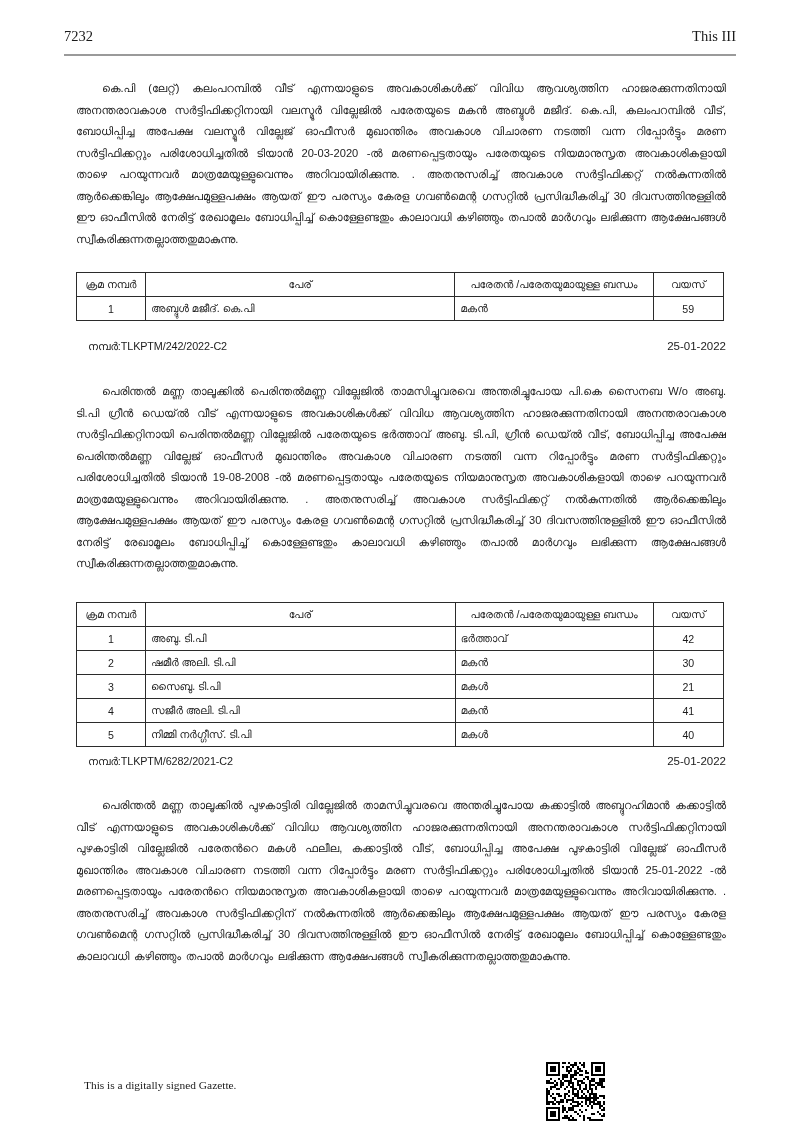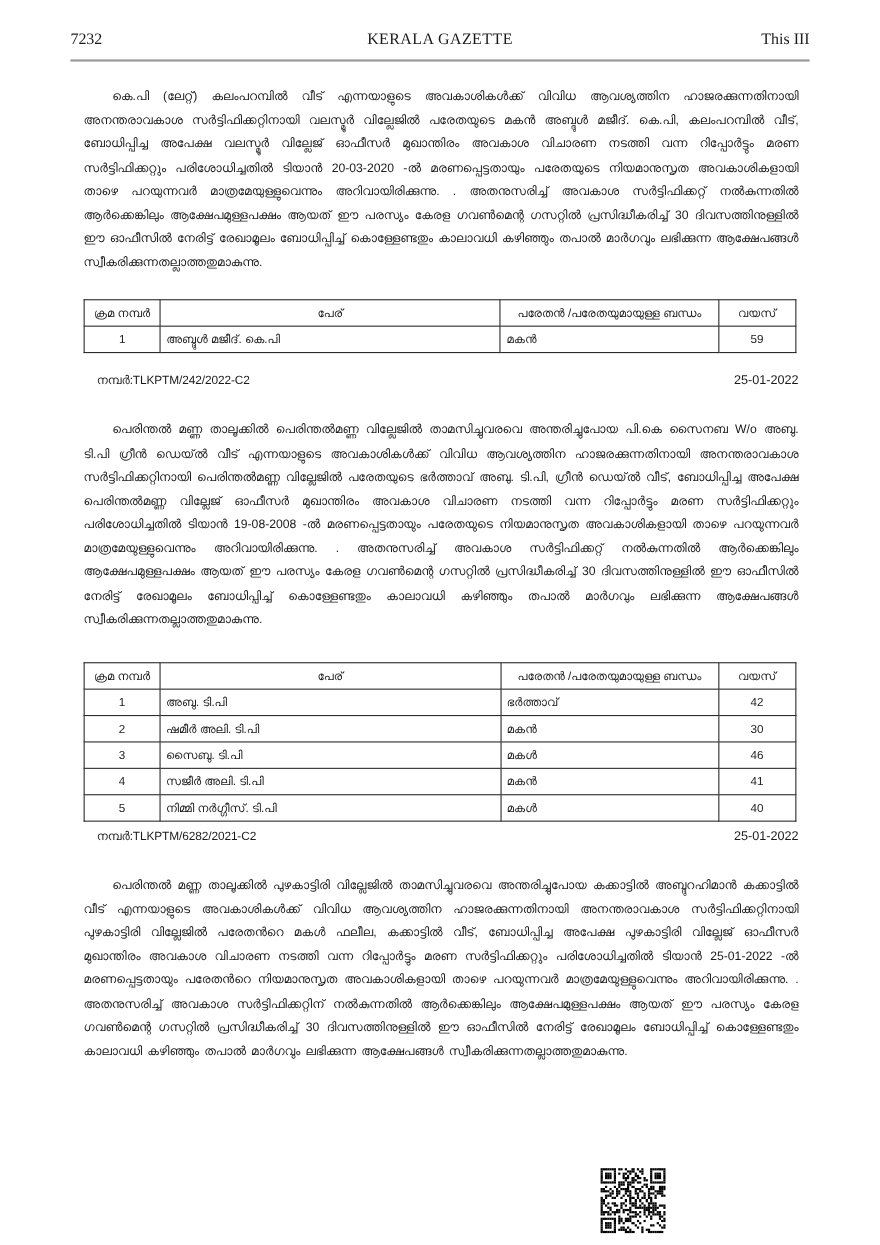--- a/index.html
+++ b/index.html
@@ -130,21 +130,20 @@
   }
   .qr i { display: block; background: #000000; }
 </style>
 </head>
 <body>
 
 <div class="page">
 
   <div class="header">
     <span class="hdr-left">7232</span>
-    <span class="hdr-center">KERALA GAZETTE</span>
     <span class="hdr-right">This III</span>
   </div>
   <div class="header-rule"></div>
 
   <div class="para" style="top:78px;"><span class="indent"></span><span>കെ.പി (ലേറ്റ്) കലംപറമ്പിൽ വീട് എന്നയാളുടെ  അവകാശികൾക്ക്  വിവിധ ആവശ്യത്തിന  ഹാജരക്കുന്നതിനായി അനന്തരാവകാശ സർട്ടിഫിക്കറ്റിനായി   വലസ്മൂർ വില്ലേജിൽ   പരേതയുടെ മകൻ അബ്ദുൾ മജീദ്. കെ.പി, കലംപറമ്പിൽ വീട്, ബോധിപ്പിച്ച അപേക്ഷ   വലസ്മൂർ വില്ലേജ് ഓഫീസർ   മുഖാന്തിരം   അവകാശ വിചാരണ നടത്തി വന്ന റിപ്പോർട്ടും മരണ സർട്ടിഫിക്കറ്റും പരിശോധിച്ചതിൽ ടിയാൻ    20-03-2020 -ൽ മരണപ്പെട്ടതായും പരേതയുടെ നിയമാനുസൃത അവകാശികളായി താഴെ പറയുന്നവർ മാത്രമേയുള്ളുവെന്നും  അറിവായിരിക്കുന്നു.  .  അതനുസരിച്ച് അവകാശ സർട്ടിഫിക്കറ്റ് നൽകുന്നതിൽ ആർക്കെങ്കിലും  ആക്ഷേപമുള്ളപക്ഷം  ആയത്   ഈ പരസ്യം  കേരള ഗവൺമെന്റ   ഗസറ്റിൽ പ്രസിദ്ധീകരിച്ച് 30 ദിവസത്തിനുള്ളിൽ ഈ  ഓഫീസിൽ  നേരിട്ട് രേഖാമൂലം ബോധിപ്പിച്ച് കൊള്ളേണ്ടതും  കാലാവധി കഴിഞ്ഞും തപാൽ മാർഗവും ലഭിക്കുന്ന ആക്ഷേപങ്ങൾ സ്വീകരിക്കുന്നതല്ലാത്തതുമാകുന്നു.</span></div>
 
   <table class="gz" style="top:272px;">
     <thead>
       <tr>
         <th class="col-sl">ക്രമ നമ്പർ</th>
@@ -189,21 +188,21 @@
       <tr>
         <td class="col-sl">2</td>
         <td class="col-name">ഷമീർ അലി. ടി.പി</td>
         <td class="col-rel">മകൻ</td>
         <td class="col-age">30</td>
       </tr>
       <tr>
         <td class="col-sl">3</td>
         <td class="col-name">സൈബു. ടി.പി</td>
         <td class="col-rel">മകൾ</td>
-        <td class="col-age">46</td>
+        <td class="col-age">21</td>
       </tr>
       <tr>
         <td class="col-sl">4</td>
         <td class="col-name">സജീർ അലി. ടി.പി</td>
         <td class="col-rel">മകൻ</td>
         <td class="col-age">41</td>
       </tr>
       <tr>
         <td class="col-sl">5</td>
         <td class="col-name">നിമ്മി നർഗ്ഗീസ്. ടി.പി</td>
@@ -214,20 +213,21 @@
   </table>
 
   <div class="refline" style="top:755px;">
     <span class="refno">നമ്പർ:TLKPTM/6282/2021-C2</span>
     <span class="refdate">25-01-2022</span>
   </div>
 
   <div class="para" style="top:795px;"><span class="indent"></span><span>പെരിന്തൽ മണ്ണ താലൂക്കിൽ   പുഴകാട്ടിരി വില്ലേജിൽ   താമസിച്ചുവരവെ അന്തരിച്ചുപോയ  കക്കാട്ടിൽ അബ്ദുറഹിമാൻ കക്കാട്ടിൽ വീട് എന്നയാളുടെ  അവകാശികൾക്ക്  വിവിധ ആവശ്യത്തിന  ഹാജരക്കുന്നതിനായി   അനന്തരാവകാശ സർട്ടിഫിക്കറ്റിനായി   പുഴകാട്ടിരി വില്ലേജിൽ   പരേതൻറെ മകൾ ഫലീല, കക്കാട്ടിൽ വീട്, ബോധിപ്പിച്ച അപേക്ഷ   പുഴകാട്ടിരി വില്ലേജ് ഓഫീസർ   മുഖാന്തിരം   അവകാശ വിചാരണ നടത്തി വന്ന റിപ്പോർട്ടും മരണ സർട്ടിഫിക്കറ്റും പരിശോധിച്ചതിൽ ടിയാൻ    25-01-2022 -ൽ മരണപ്പെട്ടതായും പരേതൻറെ നിയമാനുസൃത അവകാശികളായി താഴെ പറയുന്നവർ മാത്രമേയുള്ളുവെന്നും  അറിവായിരിക്കുന്നു.  .  അതനുസരിച്ച് അവകാശ സർട്ടിഫിക്കറ്റിന് നൽകുന്നതിൽ ആർക്കെങ്കിലും ആക്ഷേപമുള്ളപക്ഷം ആയത്  ഈ പരസ്യം  കേരള ഗവൺമെന്റ  ഗസറ്റിൽ പ്രസിദ്ധീകരിച്ച് 30 ദിവസത്തിനുള്ളിൽ ഈ ഓഫീസിൽ  നേരിട്ട് രേഖാമൂലം ബോധിപ്പിച്ച് കൊള്ളേണ്ടതും  കാലാവധി കഴിഞ്ഞും തപാൽ മാർഗവും ലഭിക്കുന്ന ആക്ഷേപങ്ങൾ സ്വീകരിക്കുന്നതല്ലാത്തതുമാകുന്നു.</span></div>
 
   <div class="footer">
+    <div class="f1">This is a digitally signed Gazette.</div>
   </div>
 
   <div class="qr" id="qrbox">
       <i></i>
       <i></i>
       <i></i>
       <i></i>
       <i></i>
       <i></i>
       <i></i>

